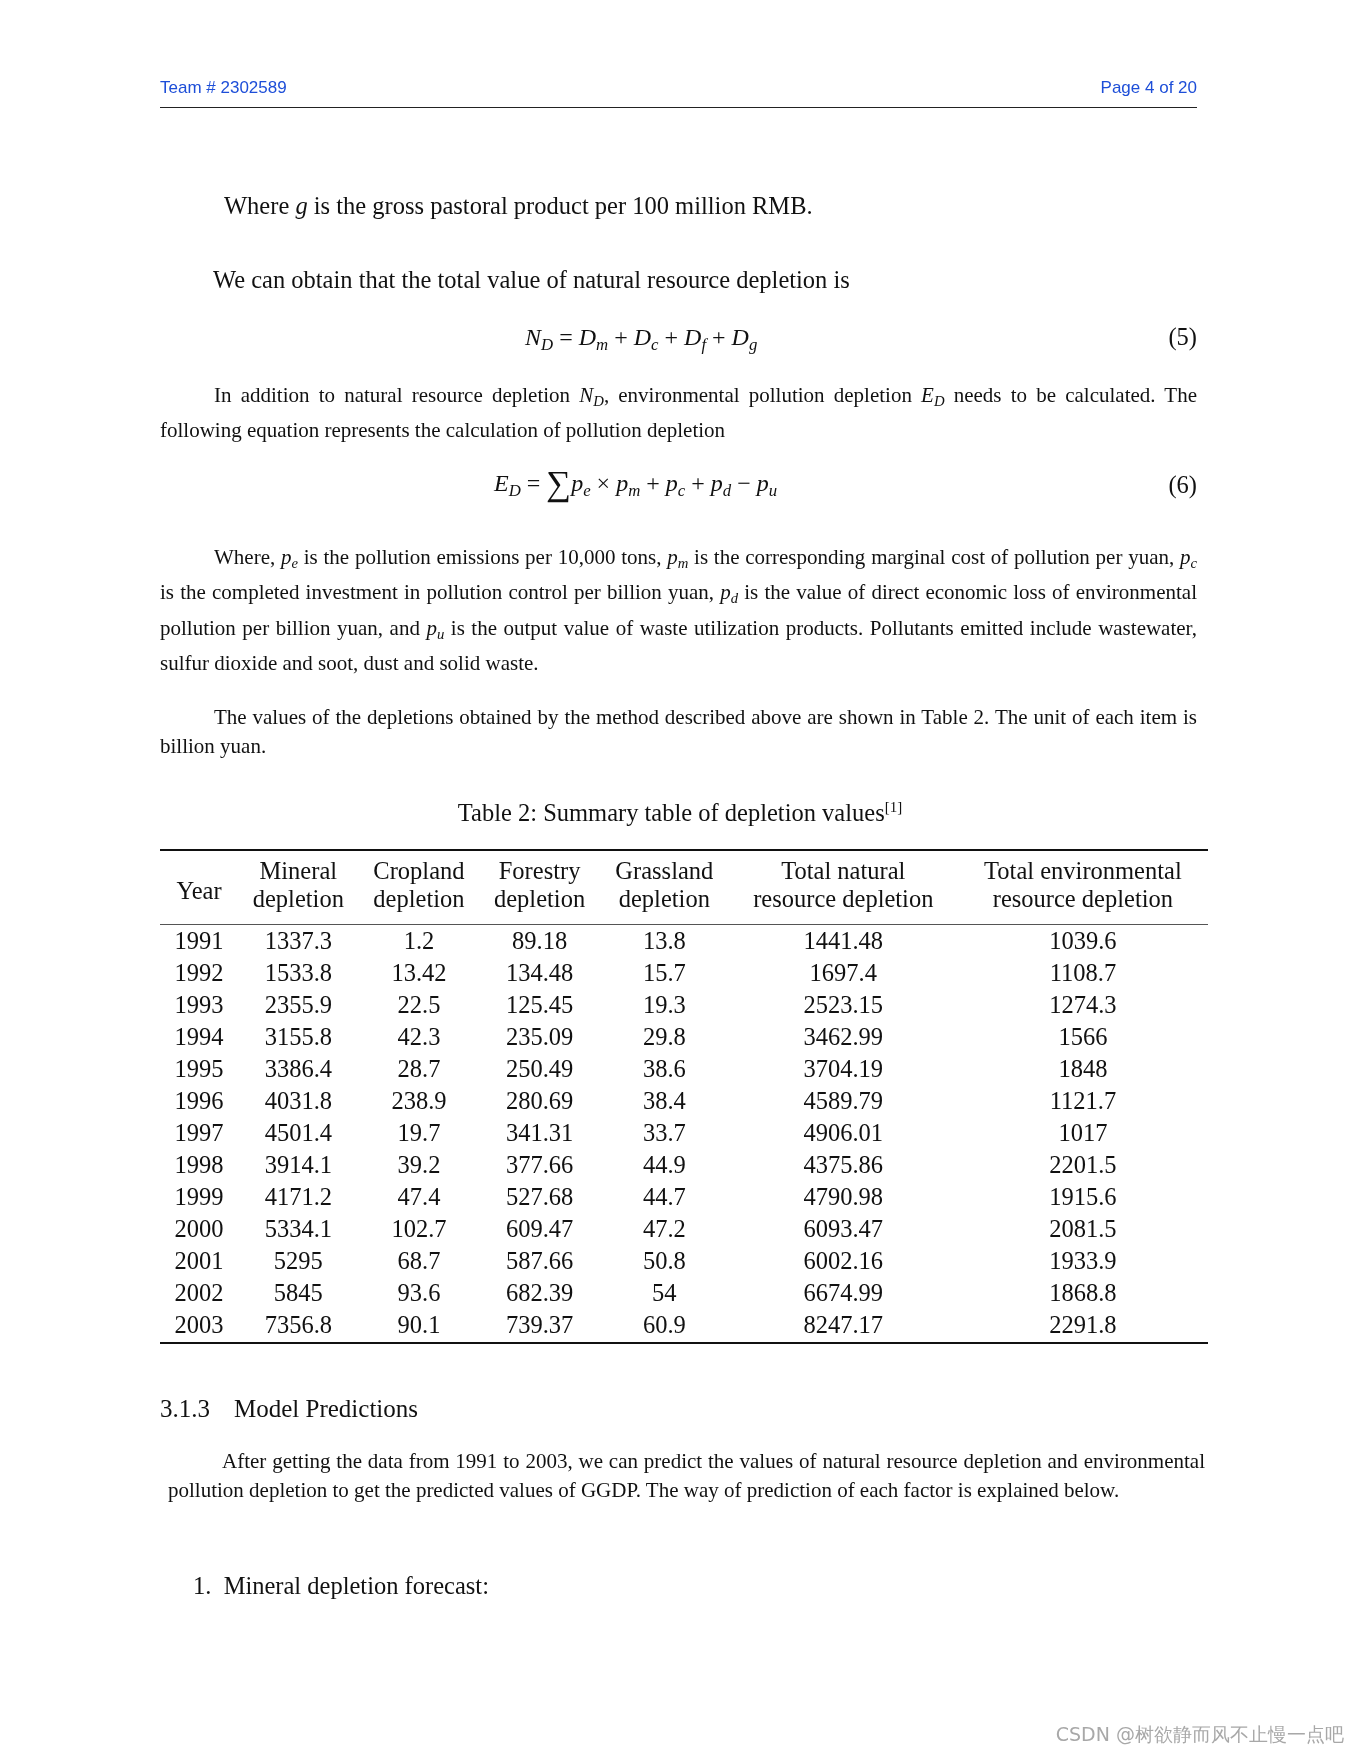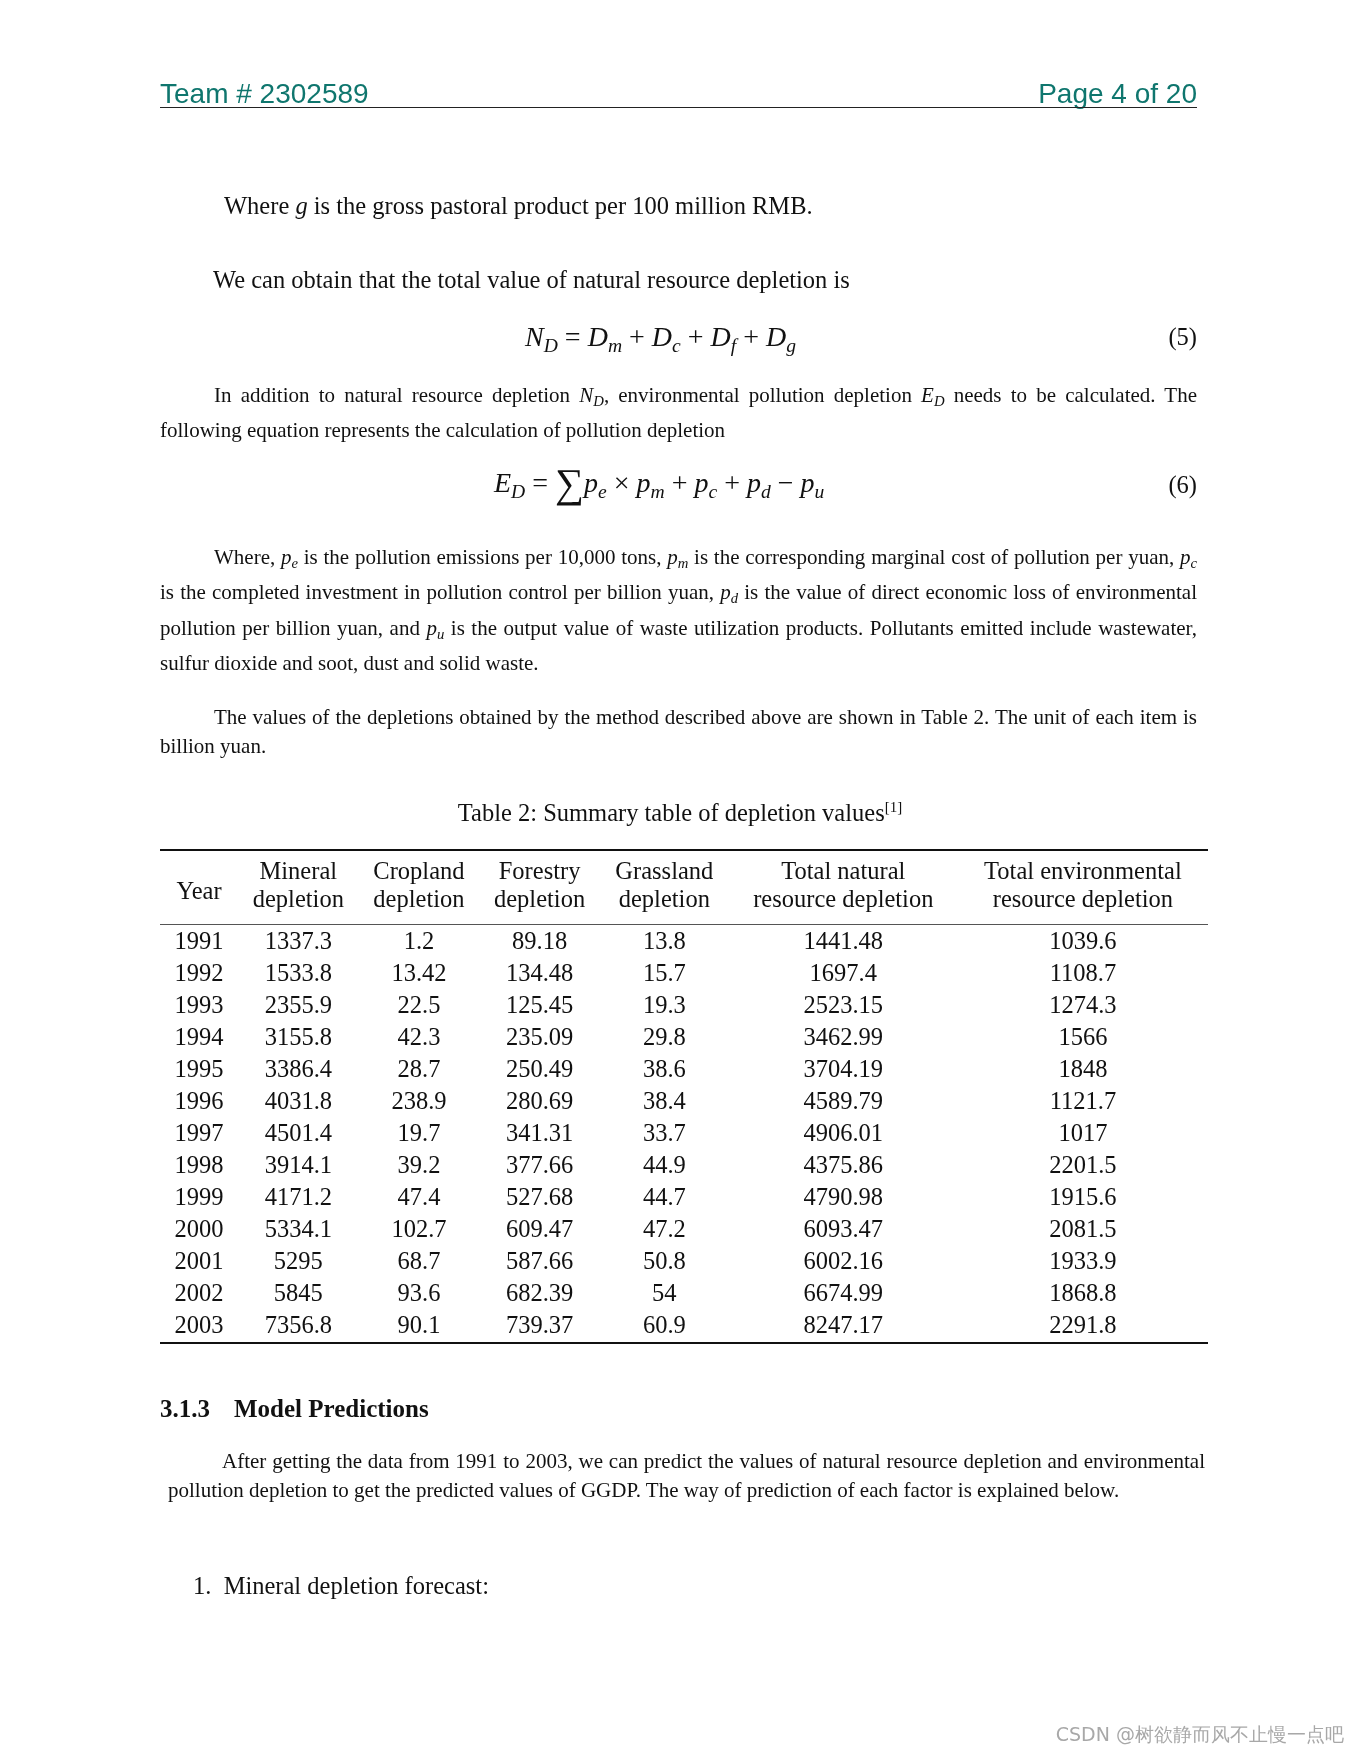--- a/index.html
+++ b/index.html
@@ -1,37 +1,37 @@
 <!DOCTYPE html>
 <html><head>
 <meta charset="utf-8">
 <style>
   html, body { margin: 0; padding: 0; background: #ffffff; }
   body { width: 1360px; height: 1760px; position: relative; overflow: hidden;
          font-family: "Liberation Serif", "DejaVu Serif", serif; color: #111; }
   .abs { position: absolute; }
-  .hdr { font-family: "Liberation Sans", "DejaVu Sans", sans-serif; font-size: 28px; color: #0f766e; }
+  .hdr { font-family: "Liberation Sans", "DejaVu Sans", sans-serif; font-size: 17px; color: #1d4ed8; }
   .rule { position: absolute; left: 160px; width: 1037px; height: 1px; background: #222; }
   .txt { font-size: 24.5px; line-height: 29px; }
   .para { position: absolute; left: 160px; width: 1037px; font-size: 21px; line-height: 29px; text-align: justify; }
   .indent { text-indent: 54px; }
   .math { font-family: "Liberation Serif", "DejaVu Serif", serif; font-style: italic; }
-  .eq { position: absolute; font-size: 28px; line-height: 30px; white-space: nowrap; }
+  .eq { position: absolute; font-size: 24px; line-height: 30px; white-space: nowrap; }
   .eqnum { position: absolute; right: 163px; font-size: 24.5px; }
   .sub { font-size: 0.7em; vertical-align: -0.3em; font-style: italic; }
   .up { font-style: normal; }
   .sum { font-style: normal; font-size: 1.45em; vertical-align: -0.12em; }
   table.dt { position: absolute; left: 160px; top: 849px; width: 1048px; border-collapse: collapse;
              font-size: 24.5px; }
   table.dt thead tr:first-child th { border-top: 2.5px solid #111; }
   table.dt thead th { font-weight: normal; text-align: center; line-height: 28px; padding: 6px 4px 0 4px; vertical-align: middle; }
   table.dt thead tr.h2 th { padding-top: 0; padding-bottom: 11px; border-bottom: 1.2px solid #555; }
   table.dt tbody td { text-align: center; line-height: 32px; padding: 0 4px; }
   table.dt tbody tr:last-child td { border-bottom: 2.5px solid #111; padding-bottom: 1px; }
-  .heading { position: absolute; left: 160px; top: 1395px; font-size: 25px; font-weight: bold; }
+  .heading { position: absolute; left: 160px; top: 1395px; font-size: 25px; font-weight: normal; }
   .heading .num { margin-right: 24px; }
   .wm { position: absolute; right: 16px; top: 1722px; font-family: "DejaVu Sans", "Liberation Sans", sans-serif;
         font-size: 19px; color: #a8a8a8; }
 </style>
 </head>
 <body>
 
 <div class="abs hdr" style="left:160px; top:78px;">Team # 2302589</div>
 <div class="abs hdr" style="right:163px; top:78px;">Page 4 of 20</div>
 <div class="rule" style="top:107px;"></div>

